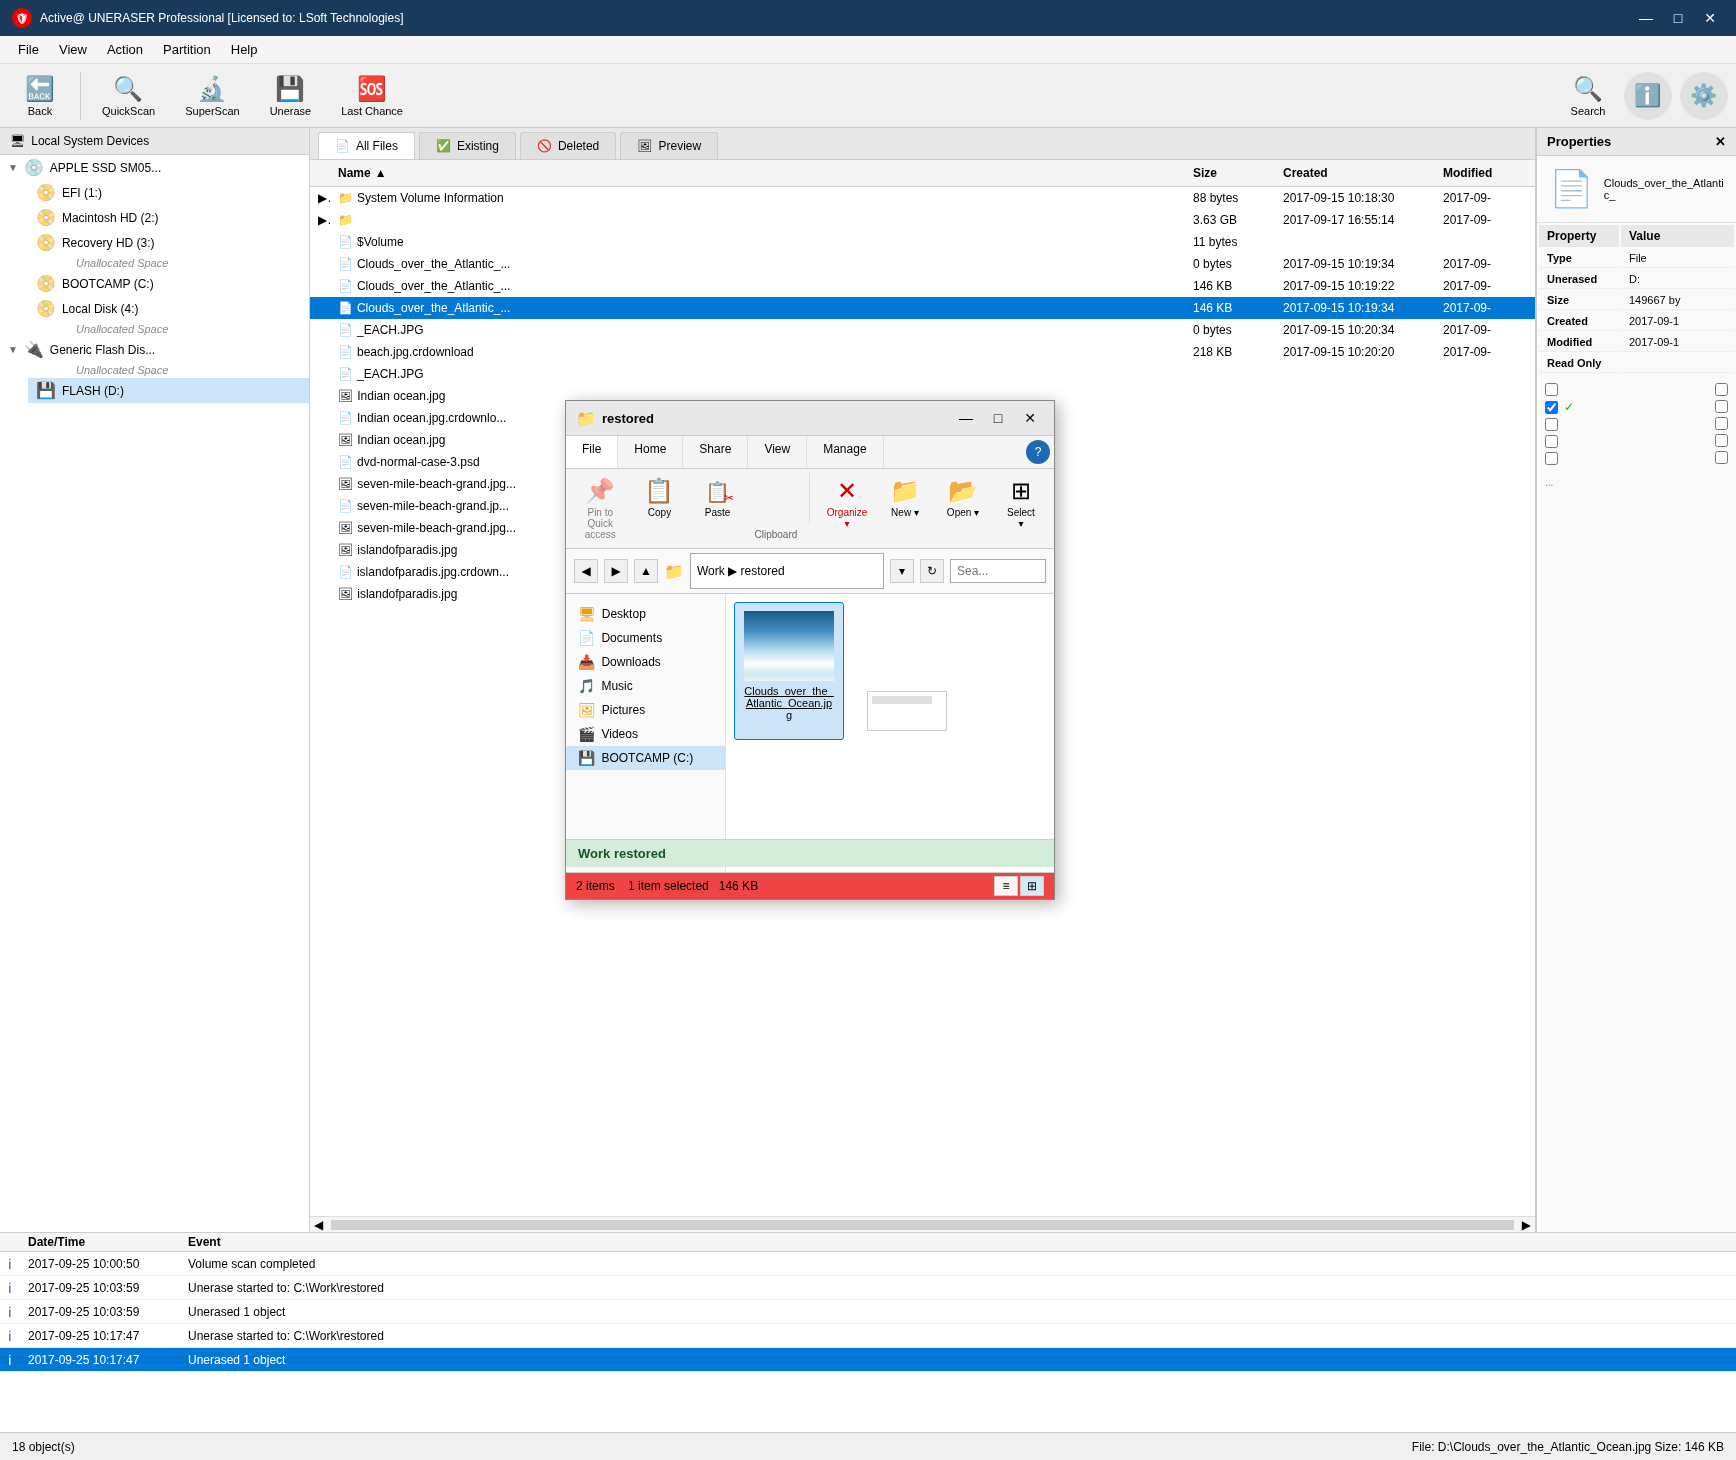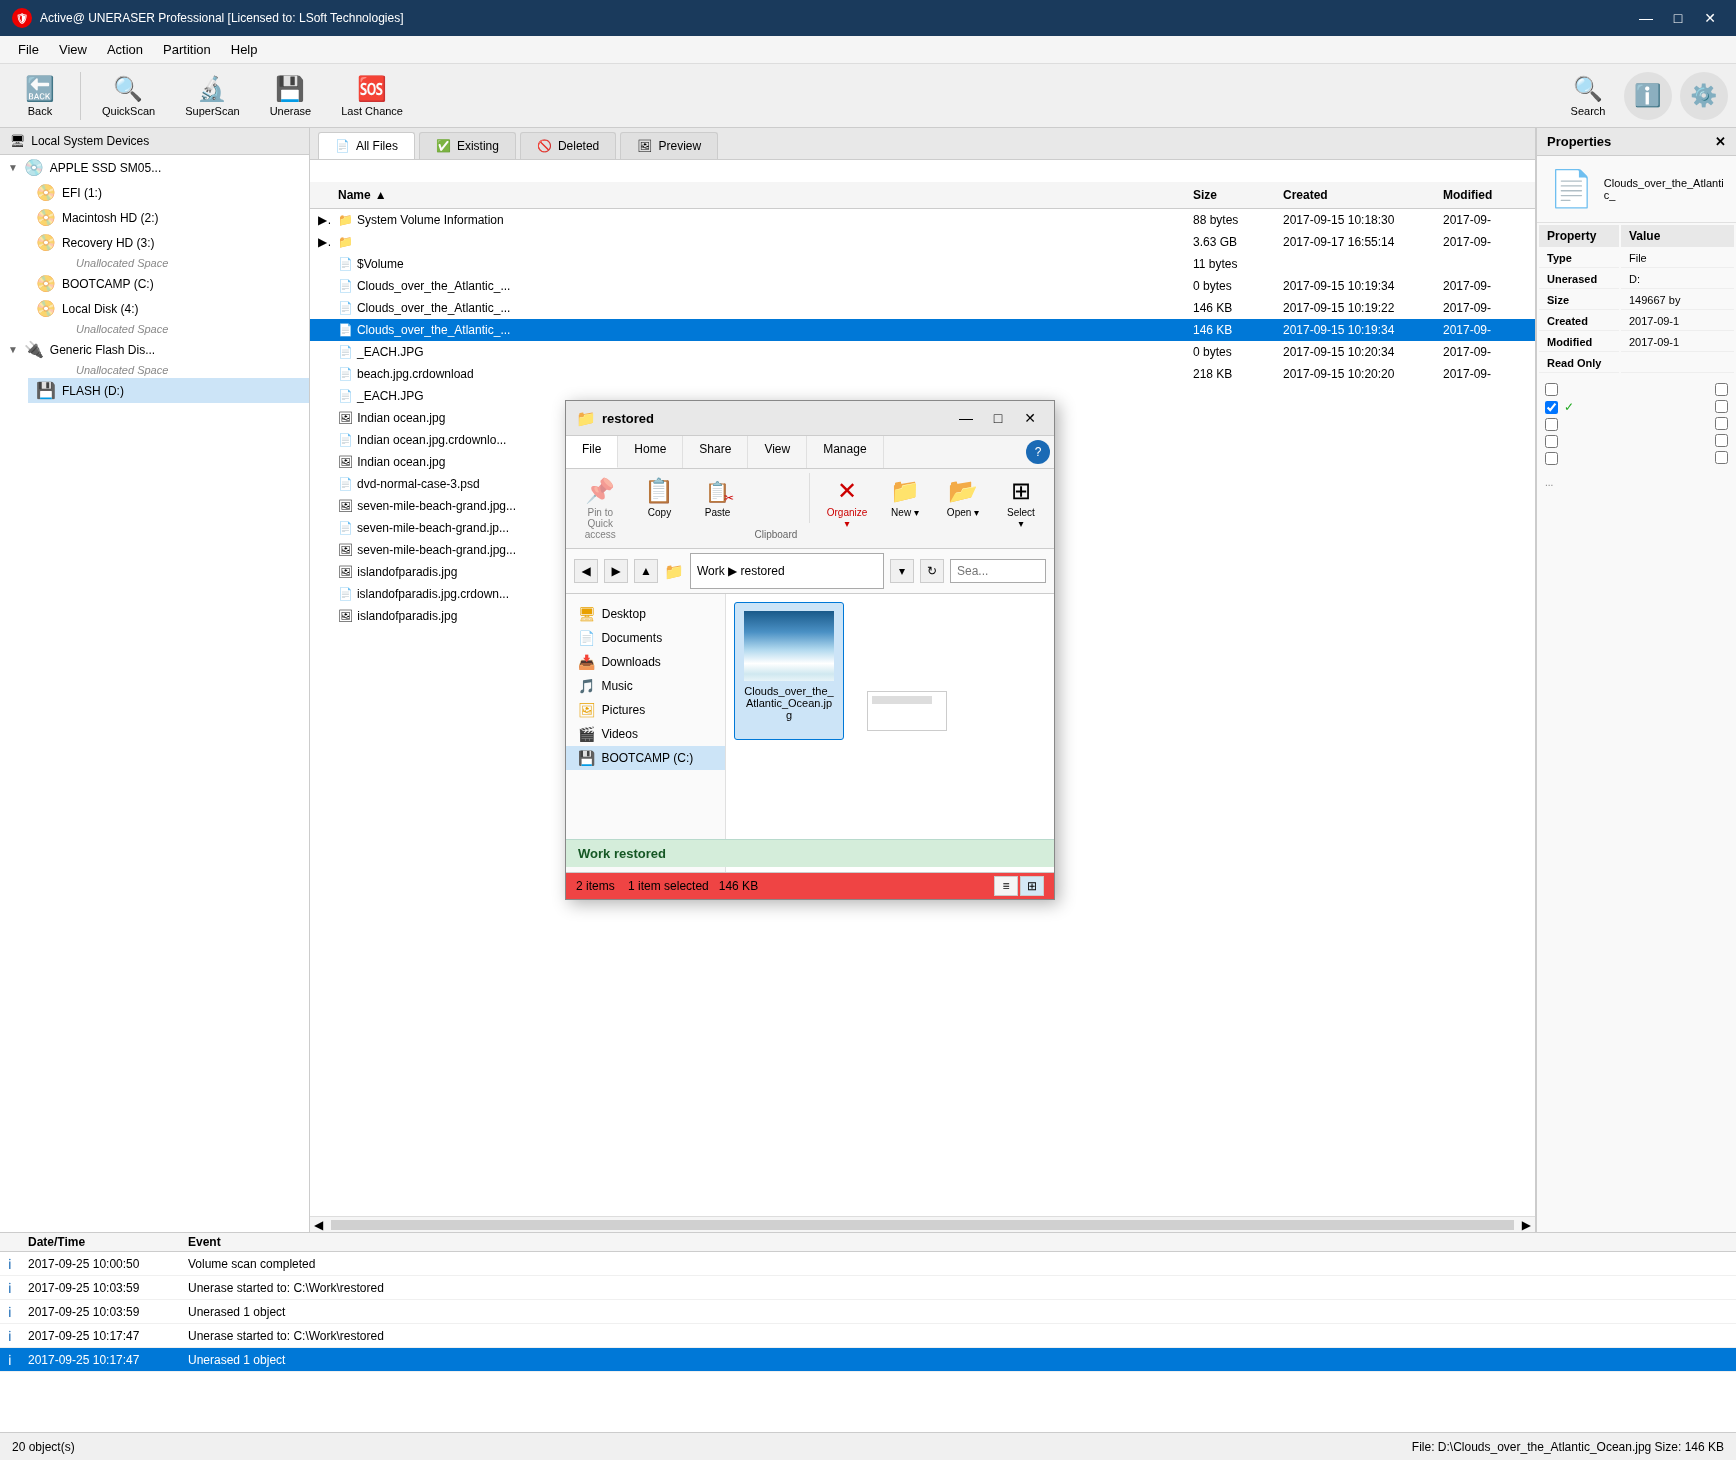--- a/index.html
+++ b/index.html
@@ -38,21 +38,21 @@
     .unallocated { color: #888; font-style: italic; padding: 2px 8px 2px 48px; font-size: 11px; }
 
     
     .right-area { display: flex; flex: 1; }
 
     
     .file-panel { flex: 1; background: #fff; display: flex; flex-direction: column; border-right: 1px solid #ccc; }
     .file-tabs { display: flex; background: #e8e8e8; border-bottom: 1px solid #ccc; padding: 4px 8px 0; gap: 4px; }
     .file-tab { padding: 6px 16px; cursor: pointer; border: 1px solid #ccc; border-bottom: none; border-radius: 3px 3px 0 0; background: #e0e0e0; font-size: 12px; display: flex; align-items: center; gap: 6px; }
     .file-tab.active { background: #fff; }
-    .file-list-header { display: flex; background: #f5f5f5; border-bottom: 1px solid #ccc; padding: 4px 0; margin-top: 22px; }
+    .file-list-header { display: flex; background: #f5f5f5; border-bottom: 1px solid #ccc; padding: 4px 0; }
     .file-col { padding: 2px 8px; font-size: 12px; font-weight: 600; }
     .col-arrow { width: 20px; }
     .col-size { width: 90px; }
     .col-created { width: 160px; }
     .file-list { overflow-y: auto; flex: 1; }
     .file-row { display: flex; align-items: center; padding: 2px 0; cursor: pointer; min-height: 22px; }
     .file-row.selected { background: #0078d7; color: white; }
     .file-row .col-arrow { padding-left: 8px; }
     .file-cell { padding: 1px 8px; font-size: 12px; overflow: hidden; text-overflow: ellipsis; white-space: nowrap; }
 
@@ -115,21 +115,21 @@
     .exp-search-input { width: 96px; height: 24px; border: 1px solid #aaa; padding: 0 6px; font-size: 12px; }
 
     
     .exp-content { display: flex; flex: 1; overflow: hidden; }
     .exp-sidebar { width: 160px; border-right: 1px solid #e0e0e0; overflow-y: auto; padding: 8px 0; background: #fafafa; }
     .exp-sidebar-item { display: flex; align-items: center; gap: 6px; padding: 4px 12px; cursor: pointer; font-size: 12px; }
     .exp-sidebar-item.selected { background: #cce4f7; }
     .exp-sidebar-icon { font-size: 14px; color: #e8a000; }
     .exp-file-area { flex: 1; overflow-y: auto; padding: 8px; display: flex; flex-wrap: wrap; align-content: flex-start; gap: 8px; }
     .exp-file-item { width: 110px; display: flex; flex-direction: column; align-items: center; padding: 8px 4px; cursor: pointer; border: 1px solid transparent; border-radius: 3px; }
-    .exp-file-item.selected { background: #cce4f7; border-color: #0078d7; }
+    .exp-file-item.selected { background: #cce4f7; border-color: #0078d7; text-decoration: underline; }
     .exp-file-thumb { width: 90px; height: 70px; background: #4a8ab5; display: flex; align-items: center; justify-content: center; overflow: hidden; margin-bottom: 4px; }
     .exp-file-thumb-img { width: 100%; height: 100%; background: linear-gradient(180deg, #4a90c4 0%, #1a5a8a 40%, #c8e8f0 60%, #ffffff 100%); }
     .exp-file-name { font-size: 11px; text-align: center; word-break: break-word; }
     .exp-status-bar { background: #ef4444; border-top: 1px solid #ccc; padding: 3px 10px; font-size: 12px; display: flex; justify-content: space-between; align-items: center; }
     .exp-view-btns { display: flex; gap: 2px; }
     .exp-view-btn { width: 24px; height: 20px; border: 1px solid #ccc; background: #f5f5f5; cursor: pointer; display: flex; align-items: center; justify-content: center; font-size: 12px; }
     .exp-view-btn.active { background: #d4e8f5; }
 
     .checkmark { color: #22aa22; }
   </style>
@@ -590,21 +590,21 @@
     </div>
       <div class="log-row highlight">
       <div class="log-icon" style="color:#fff; font-size:14px;">ℹ</div>
       <div class="log-date">2017-09-25 10:17:47</div>
       <div class="log-event">Unerased 1 object</div>
     </div>
     </div>
 </div>
 
 <div class="status-bar">
-  <span>20 object(s)</span>
+  <span>18 object(s)</span>
   <span>File: D:\Clouds_over_the_Atlantic_Ocean.jpg  Size: 146 KB</span>
 </div>
 
 <div class="explorer-overlay">
 
   <div class="exp-title-bar">
     <div class="exp-title-left">
       <span class="exp-title-icon">📁</span>
       <span class="exp-title-text">restored</span>
     </div>

